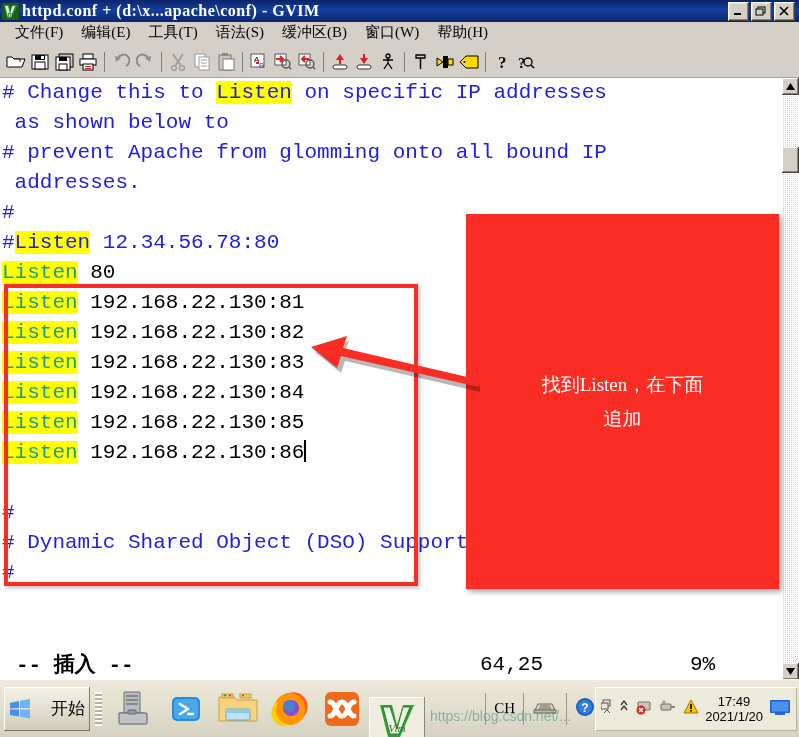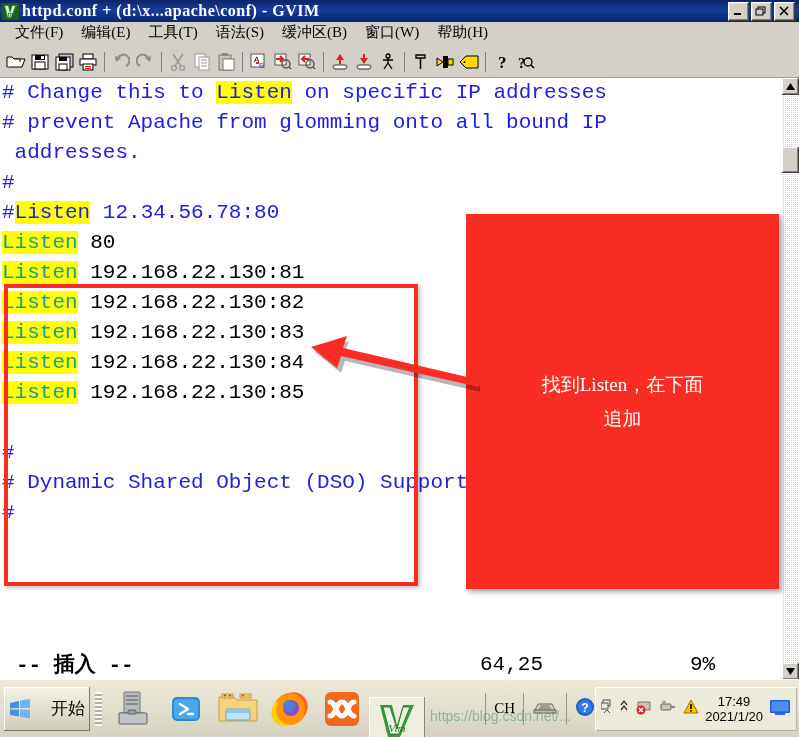--- a/index.html
+++ b/index.html
@@ -416,30 +416,32 @@
         <text x="1" y="15" font-size="15" font-weight="bold" font-family="Liberation Serif" fill="#000">?</text>
         <circle cx="11" cy="9" r="4" fill="none" stroke="#000" stroke-width="1.3"></circle>
         <path d="M14 12 L17 15" stroke="#000" stroke-width="1.5"></path>
       </svg>
     </span>
   </div>
 
   <div class="editor-wrap">
     <div class="editor" id="editor">
         <div class="code-line"><span class="cm"># Change this to </span><span class="cm hl">Listen</span><span class="cm"> on specific IP addresses</span></div>
+        <div class="code-line"><span class="cm"> as shown below to</span></div>
         <div class="code-line"><span class="cm"># prevent Apache from glomming onto all bound IP</span></div>
         <div class="code-line"><span class="cm"> addresses.</span></div>
         <div class="code-line"><span class="cm">#</span></div>
         <div class="code-line"><span class="cm">#</span><span class="cm hl">Listen</span><span class="cm"> 12.34.56.78:80</span></div>
         <div class="code-line"><span class="kw hl">Listen</span><span class="num"> 80</span></div>
         <div class="code-line"><span class="kw hl">Listen</span><span class="num"> 192.168.22.130:81</span></div>
         <div class="code-line"><span class="kw hl">Listen</span><span class="num"> 192.168.22.130:82</span></div>
         <div class="code-line"><span class="kw hl">Listen</span><span class="num"> 192.168.22.130:83</span></div>
         <div class="code-line"><span class="kw hl">Listen</span><span class="num"> 192.168.22.130:84</span></div>
         <div class="code-line"><span class="kw hl">Listen</span><span class="num"> 192.168.22.130:85</span></div>
+        <div class="code-line"><span class="kw hl">Listen</span><span class="num"> 192.168.22.130:86</span><span class="cursor"></span></div>
         <div class="code-line">&nbsp;</div>
         <div class="code-line"><span class="cm">#</span></div>
         <div class="code-line"><span class="cm"># Dynamic Shared Object (DSO) Support</span></div>
         <div class="code-line"><span class="cm">#</span></div>
       </div>
 
     <div class="vim-status">
       <span class="vs-mode">-- 插入 --</span>
       <span class="vs-pos">64,25</span>
       <span class="vs-pct">9%</span>

